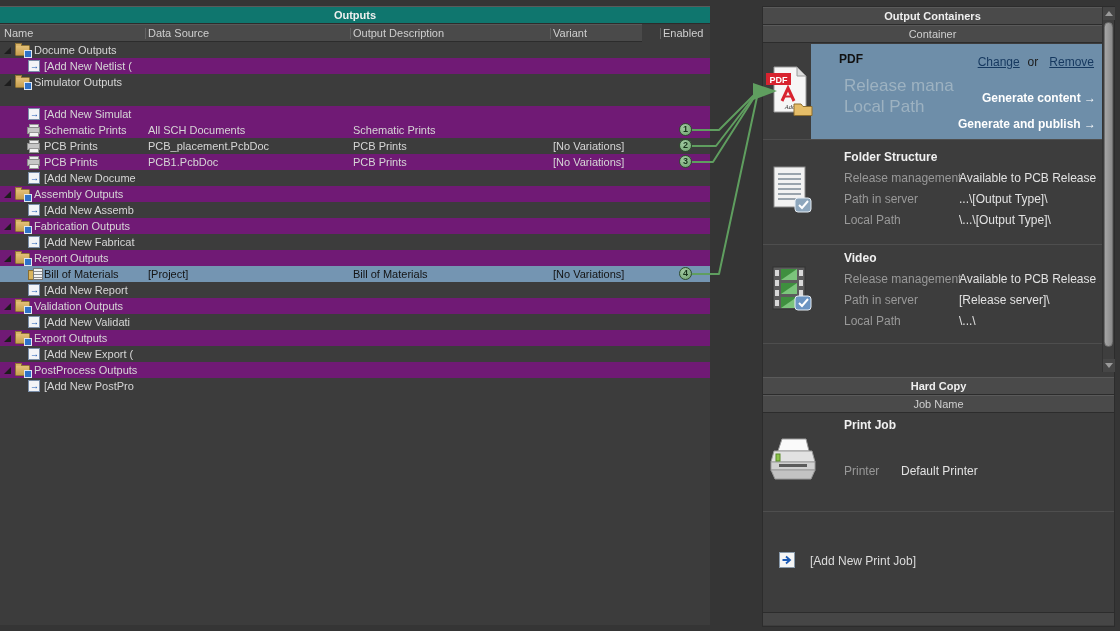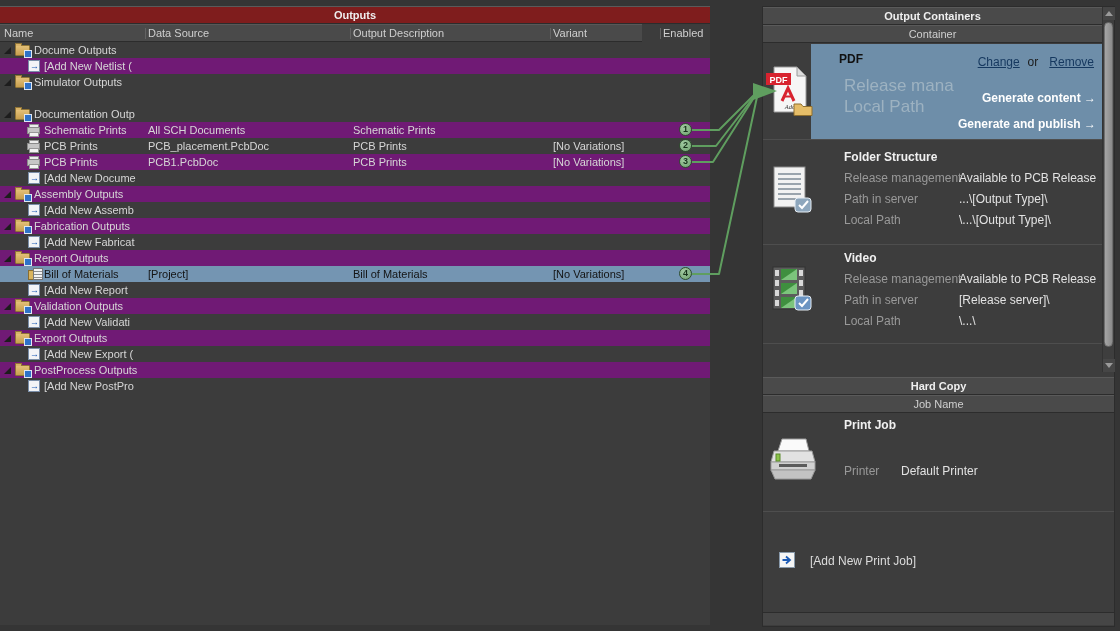--- a/index.html
+++ b/index.html
@@ -4,21 +4,21 @@
 <style>
   html,body{margin:0;padding:0;}
   body{
     position:relative;width:1120px;height:631px;overflow:hidden;
     background:#353535;
     font-family:"Liberation Sans",sans-serif;
     -webkit-font-smoothing:antialiased;
   }
   
   .abs{position:absolute;}
-  .band{position:absolute;background:#7f1d1d;border-top:1px solid #5a5a5a;border-bottom:1px solid #2c2c2c;
+  .band{position:absolute;background:#0f766e;border-top:1px solid #5a5a5a;border-bottom:1px solid #2c2c2c;
         box-sizing:border-box;text-align:center;font-size:11px;line-height:16px;color:#d6d6d6;}
   .band.bold{font-weight:bold;color:#efefef;}
 
   
   #left-panel{position:absolute;left:0;top:6px;width:710px;height:619px;background:#3c3c3c;}
   #lp-title{left:0;top:0;width:710px;height:18px;}
   #lp-cols{position:absolute;left:0;top:18px;width:642px;height:18px;background:#4a4a4a;
            border-top:1px solid #585858;border-bottom:1px solid #2c2c2c;box-sizing:border-box;}
   #lp-cols span{position:absolute;top:1px;font-size:11px;line-height:15px;color:#cfcfcf;white-space:nowrap;}
   .colsep{position:absolute;top:3px;width:1px;height:11px;background:#636363;}
@@ -124,27 +124,20 @@
   </div>
   <div class="trow b" style="top:68px">
     <span class="tri"></span>
       <span class="ficon"></span>
     <span class="lbl-cat">Simulator Outputs</span>
   </div>
   <div class="trow a" style="top:100px">
     <span class="cell c-name">
         <span class="aicon"></span>
     <span class="lbl-item">[Add New Simulat</span>
-      </span>
-  </div>
-  <div class="trow b" style="top:100px">
-    <span class="tri"></span>
-      <span class="ficon"></span>
-    <span class="cell c-name">
-        <span class="lbl-cat">Documentation Outp</span>
       </span>
   </div>
   <div class="trow a" style="top:116px">
     <span class="cell c-name">
         <span class="picon">
           <i class="p1 abs"></i>
           <i class="p2 abs"></i>
           <i class="p3 abs"></i>
         </span>
       <span class="lbl-item">Schematic Prints</span>

